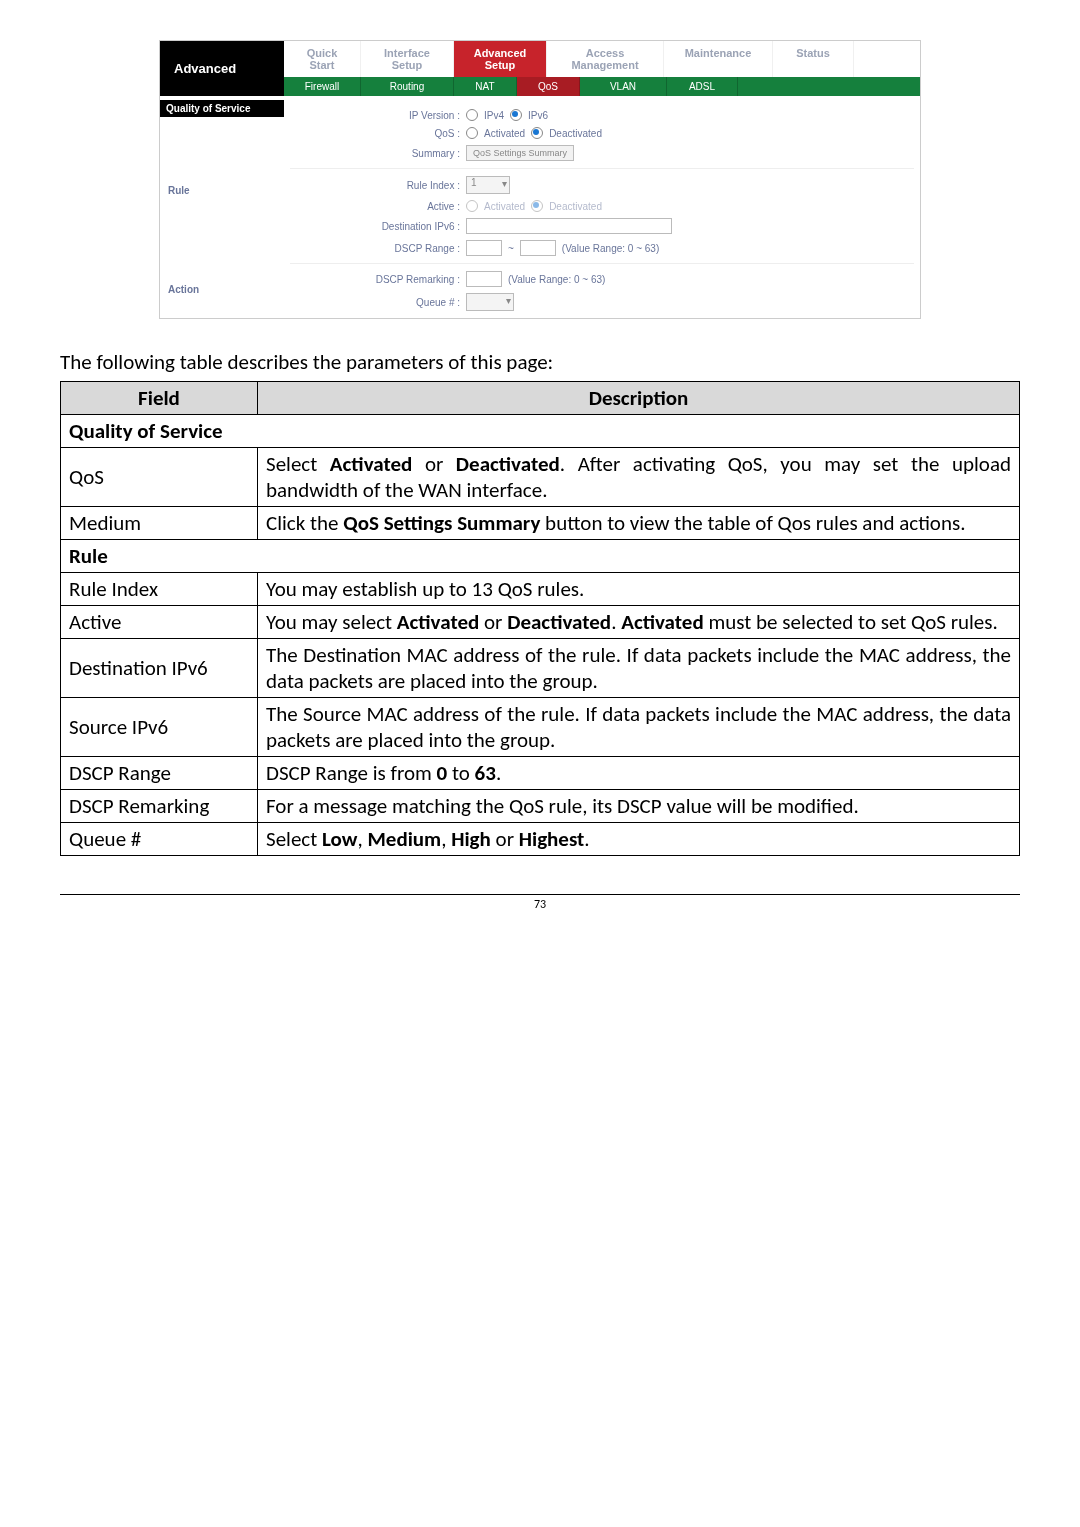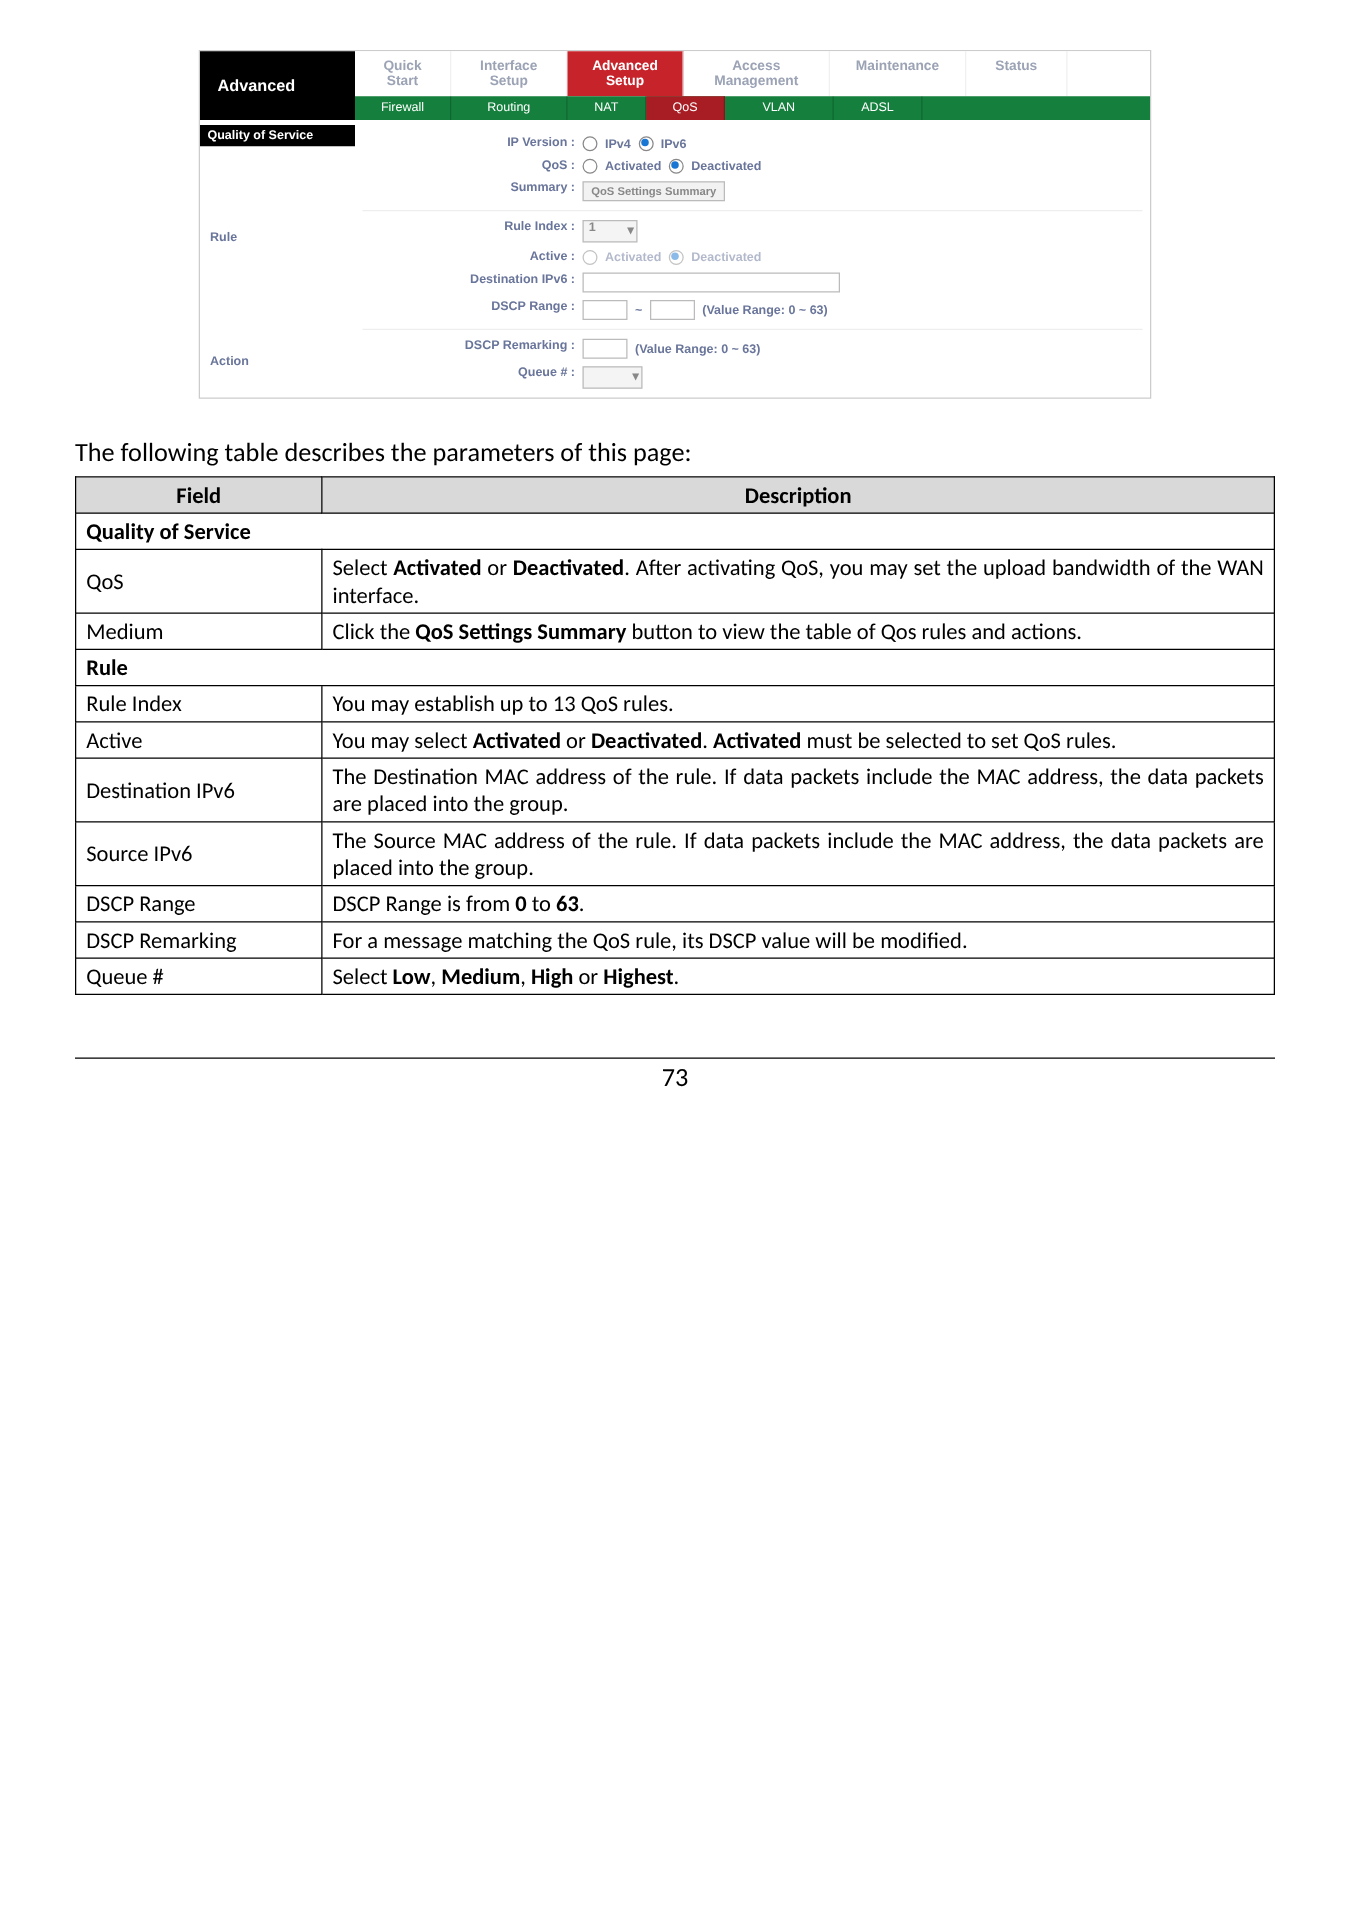--- a/index.html
+++ b/index.html
@@ -89,22 +89,22 @@
     font-weight: bold;
     padding: 14px 8px 4px 8px;
     text-align: left;
   }
   .router-rightcol {
     flex: 1;
     padding: 6px 6px 4px 6px;
   }
   .r-row {
     display: flex;
+    align-items: center;
     padding: 3px 0;
-    font-weight: bold;
   }
   .r-label {
     width: 170px;
     text-align: right;
     color: #69759a;
     font-size: 10px;
     padding-right: 6px;
   }
   .r-control {
     display: flex;
@@ -149,21 +149,21 @@
     color: #69759a; font-size: 10px;
   }
 
   .lead-text {
     font-size: 21px;
     margin: 0 0 6px 0;
   }
   table.param-table {
     border-collapse: collapse;
     width: 100%;
-    font-size: 18px;
+    font-size: 21px;
   }
   table.param-table th {
     background: #d9d9d9;
     border: 1px solid #000;
     padding: 3px 8px;
     font-weight: bold;
     text-align: center;
   }
   table.param-table td, table.param-table th.section {
     border: 1px solid #000;
@@ -171,22 +171,22 @@
     vertical-align: middle;
   }
   table.param-table th.section {
     text-align: left;
     background: #fff;
   }
   .col-field { width: 180px; }
   .desc { text-align: justify; }
   .page-num {
     text-align: center;
-    font-size: 21px;
-    margin-top: 50px;
+    font-size: 12px;
+    margin-top: 38px;
     border-top: 1px solid #000;
     padding-top: 2px;
     width: 100%;
   }
 </style>
 </head>
 <body>
 
 <div class="router-screenshot">
   <div class="router-topnav">

